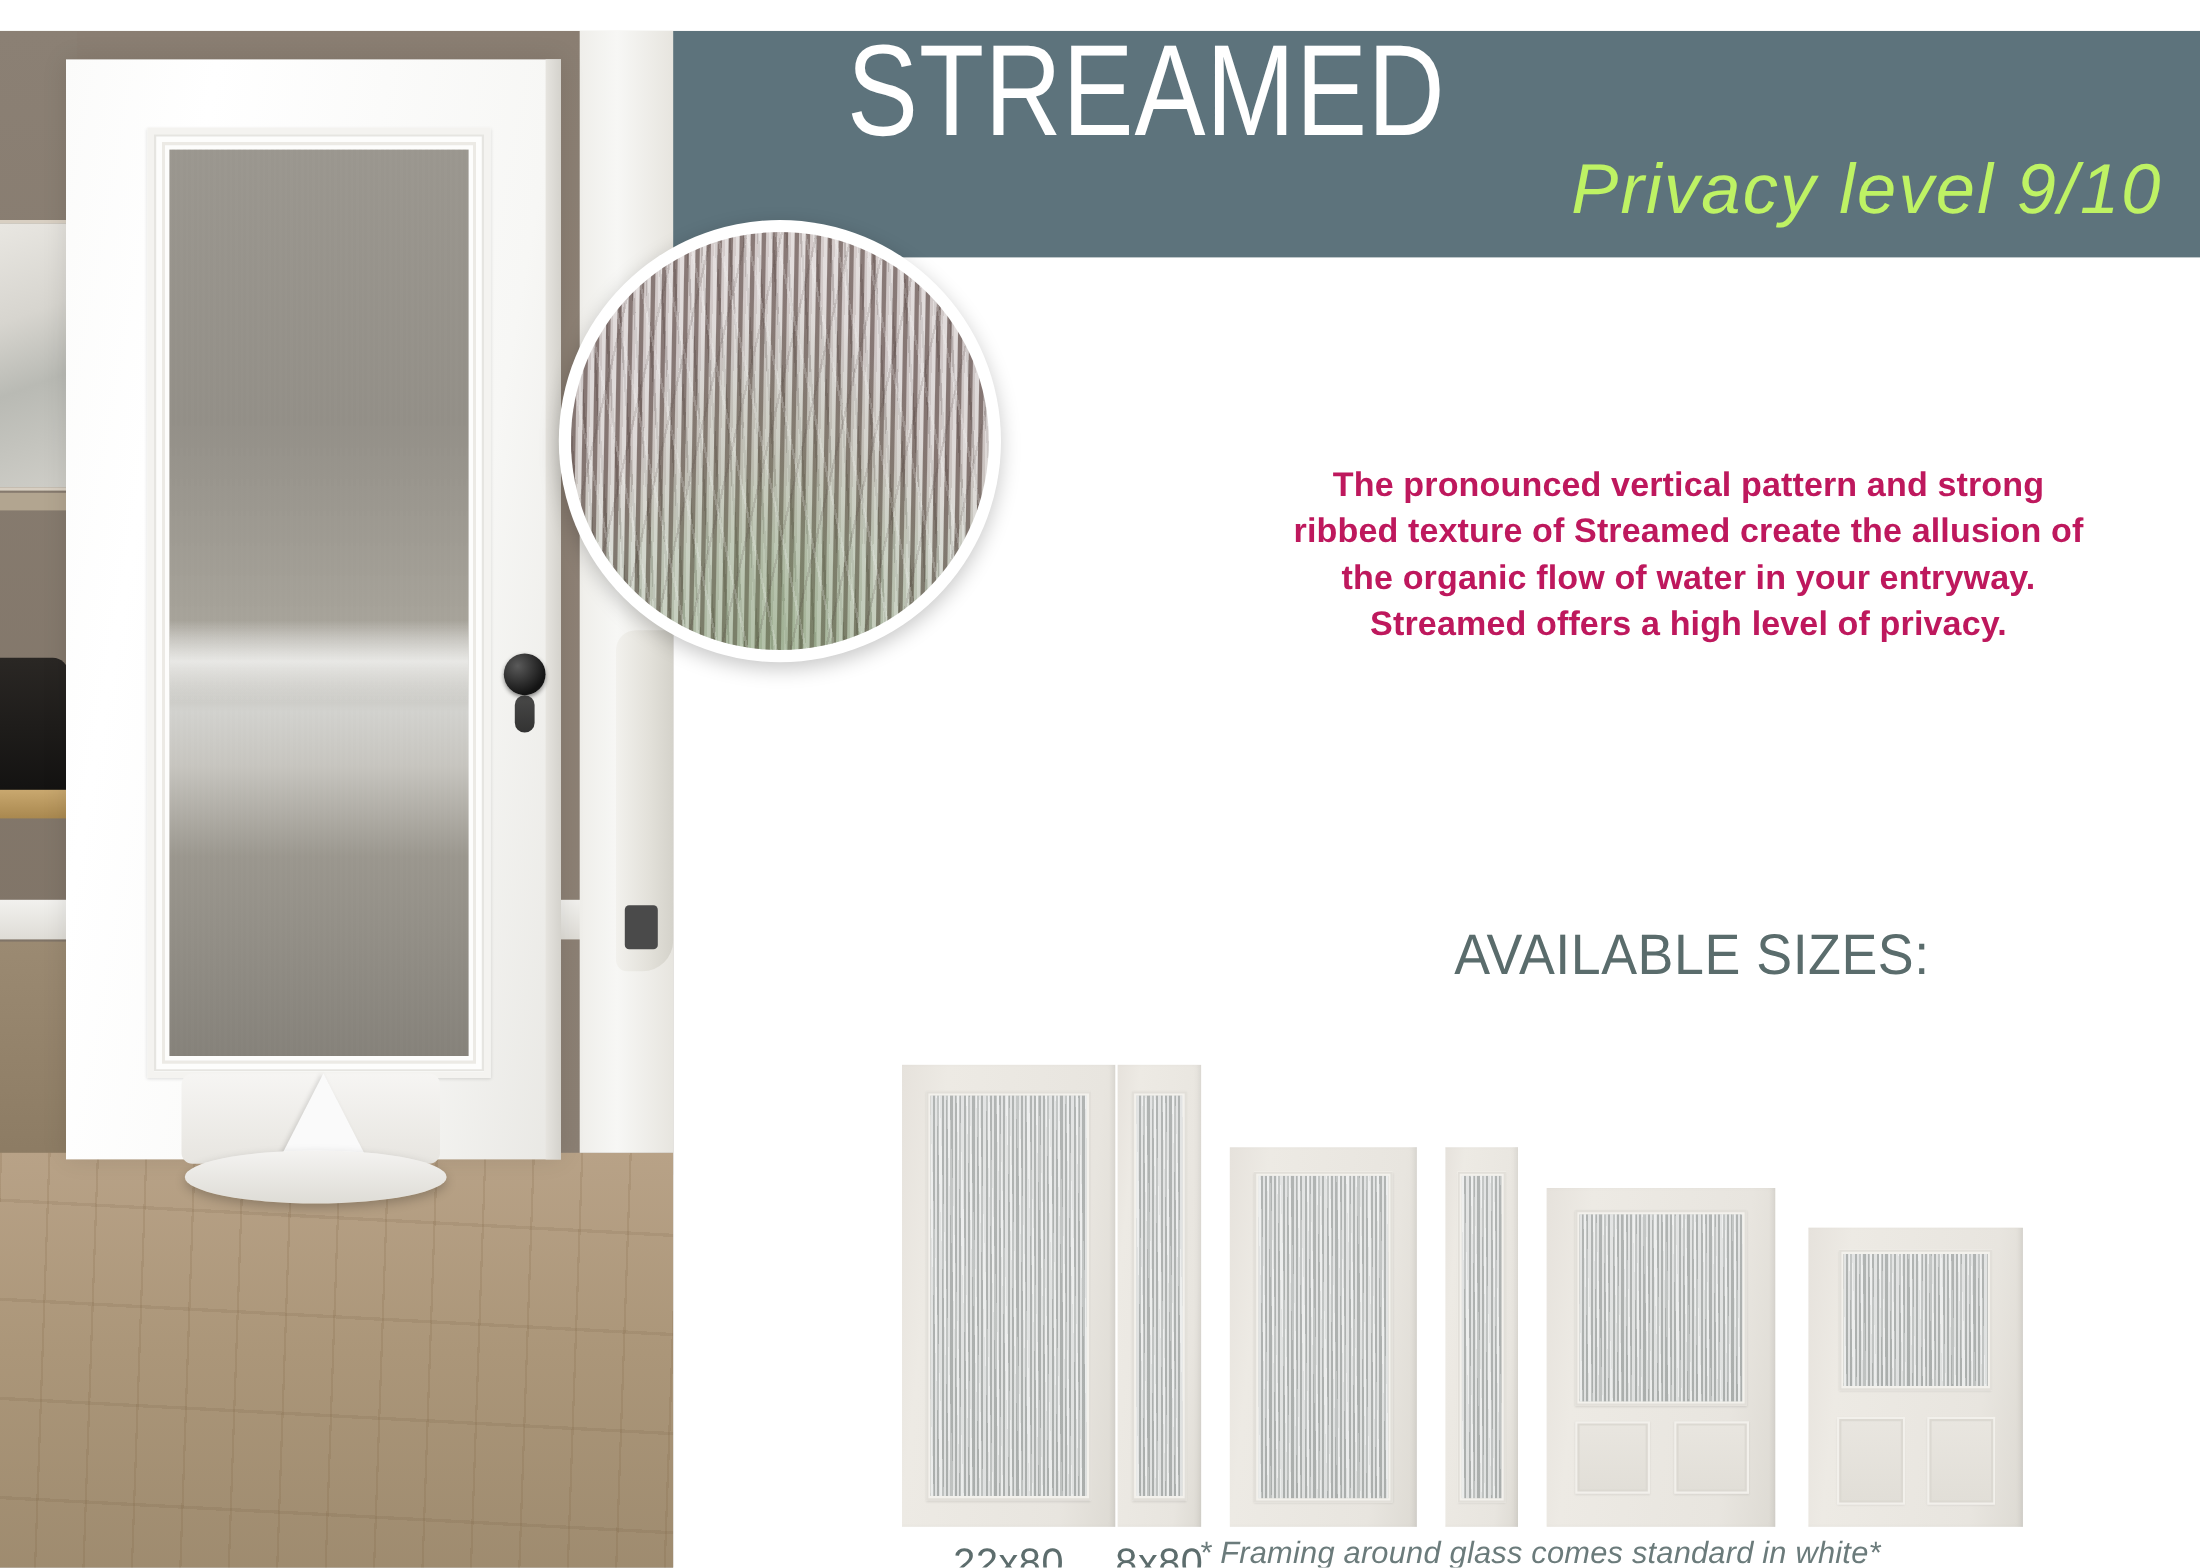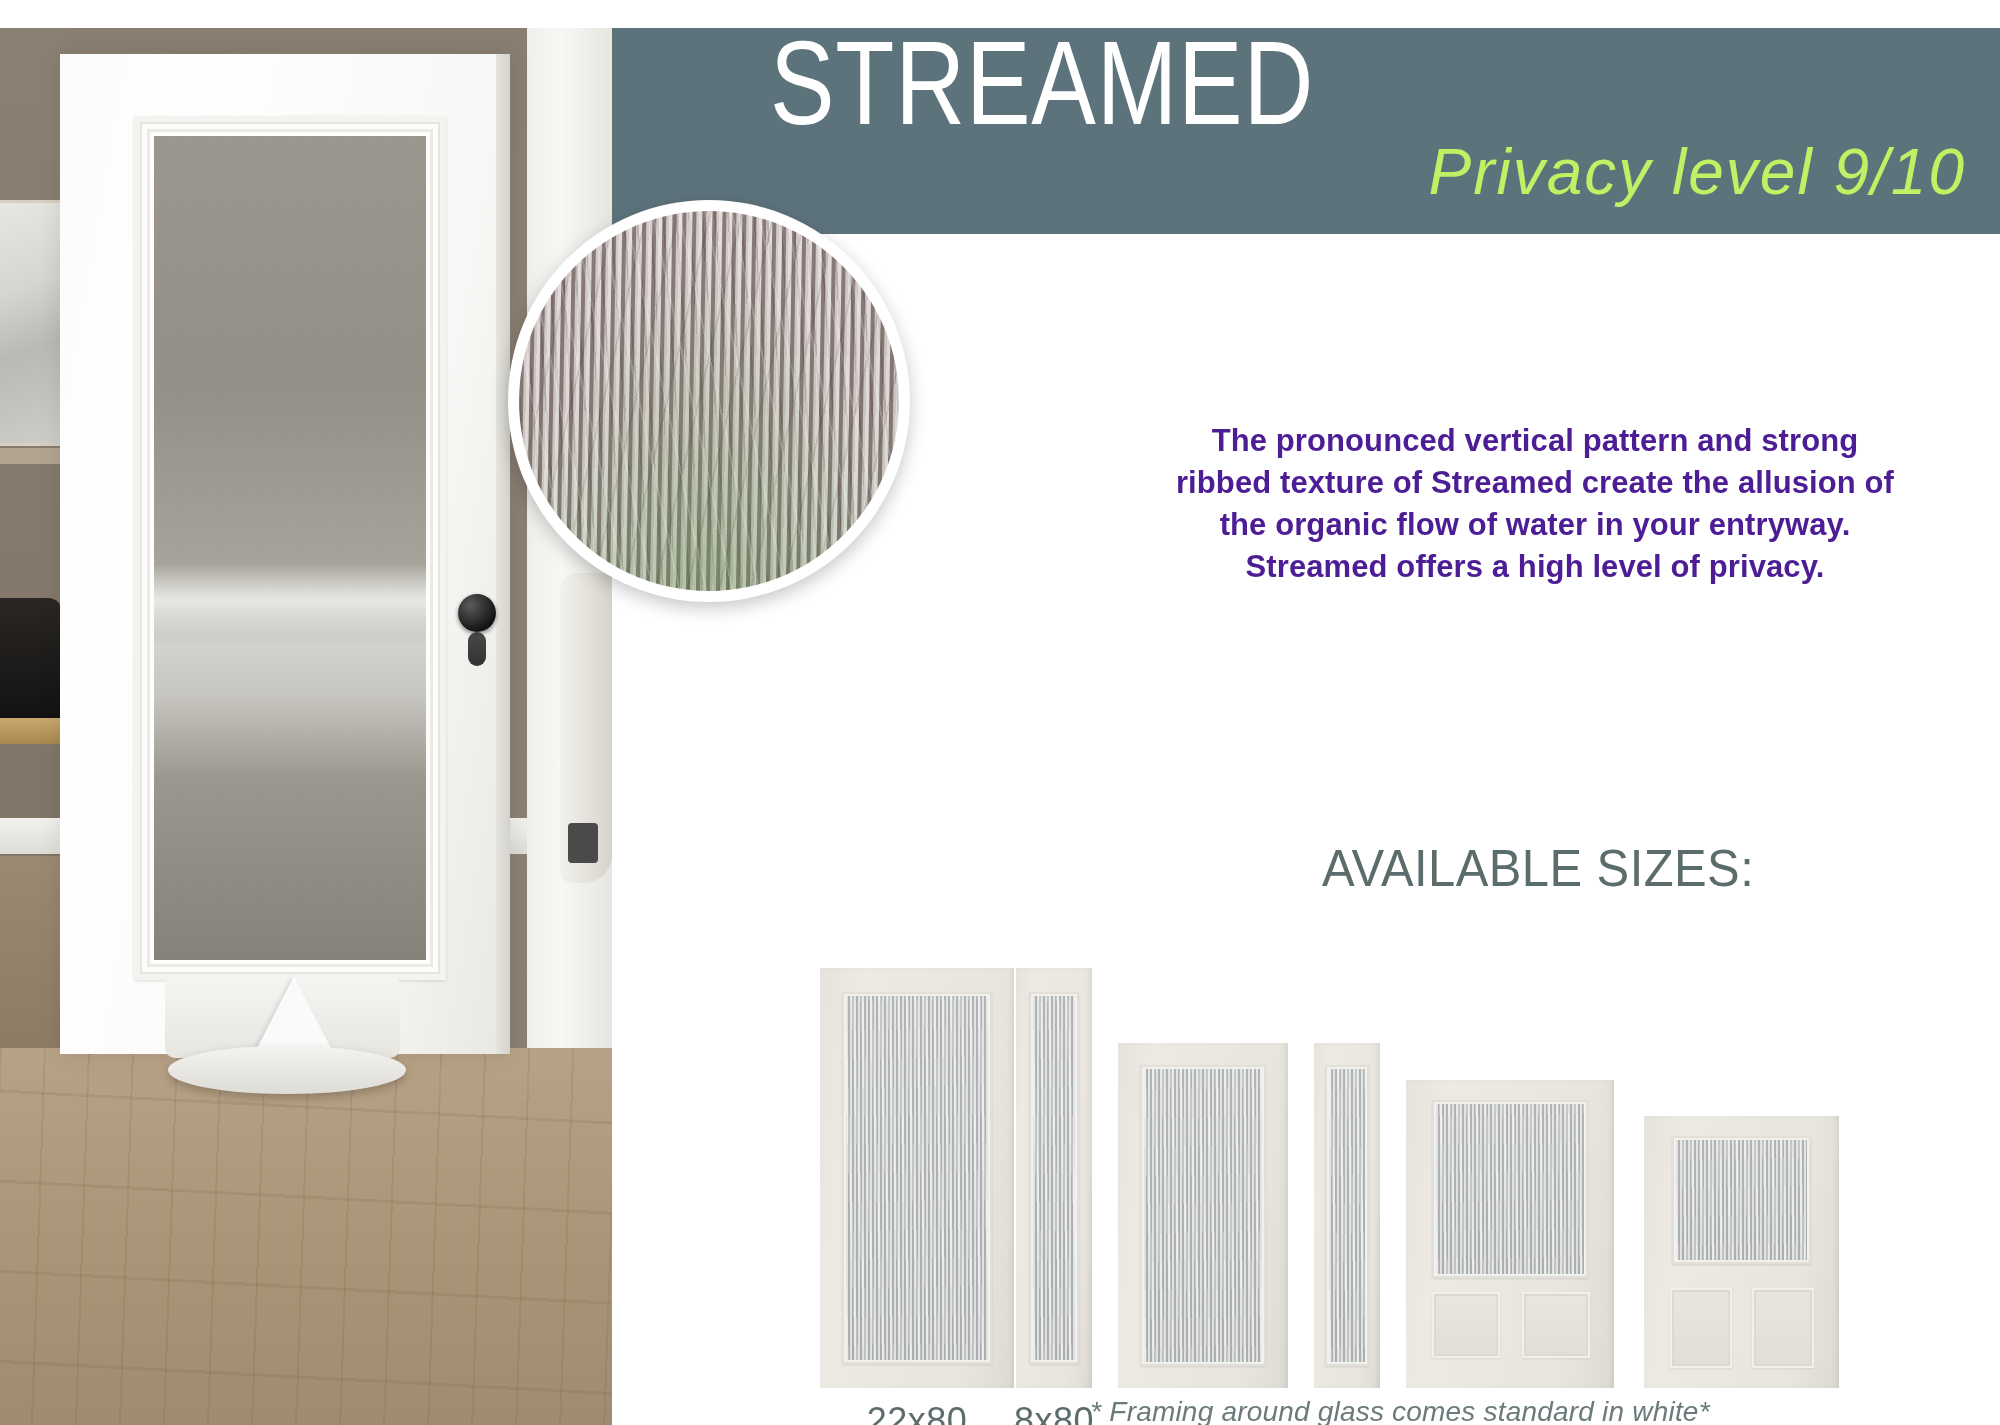--- a/index.html
+++ b/index.html
@@ -135,21 +135,21 @@
     content:"";position:absolute;inset:0;
     background:
       repeating-linear-gradient(78deg, rgba(255,255,255,.18) 0 2px, rgba(0,0,0,0) 2px 26px),
       repeating-linear-gradient(103deg, rgba(70,55,52,.14) 0 2px, rgba(0,0,0,0) 2px 31px),
       radial-gradient(ellipse at 50% 95%, rgba(120,150,100,.40), rgba(0,0,0,0) 60%);
   }
 
   
   .desc{
     position:absolute;left:1160px;top:392px;width:750px;
-    text-align:center;color:#4c1d95;
+    text-align:center;color:#be185d;
     font-size:31px;line-height:1.36;font-weight:bold;
     letter-spacing:.1px;
   }
 
   
   .sizes-title{
     position:absolute;left:1322px;top:810px;
     color:#5a6c6c;font-size:52px;font-weight:300;letter-spacing:.5px;
     transform:scaleX(.94);transform-origin:left top;white-space:nowrap;
   }

